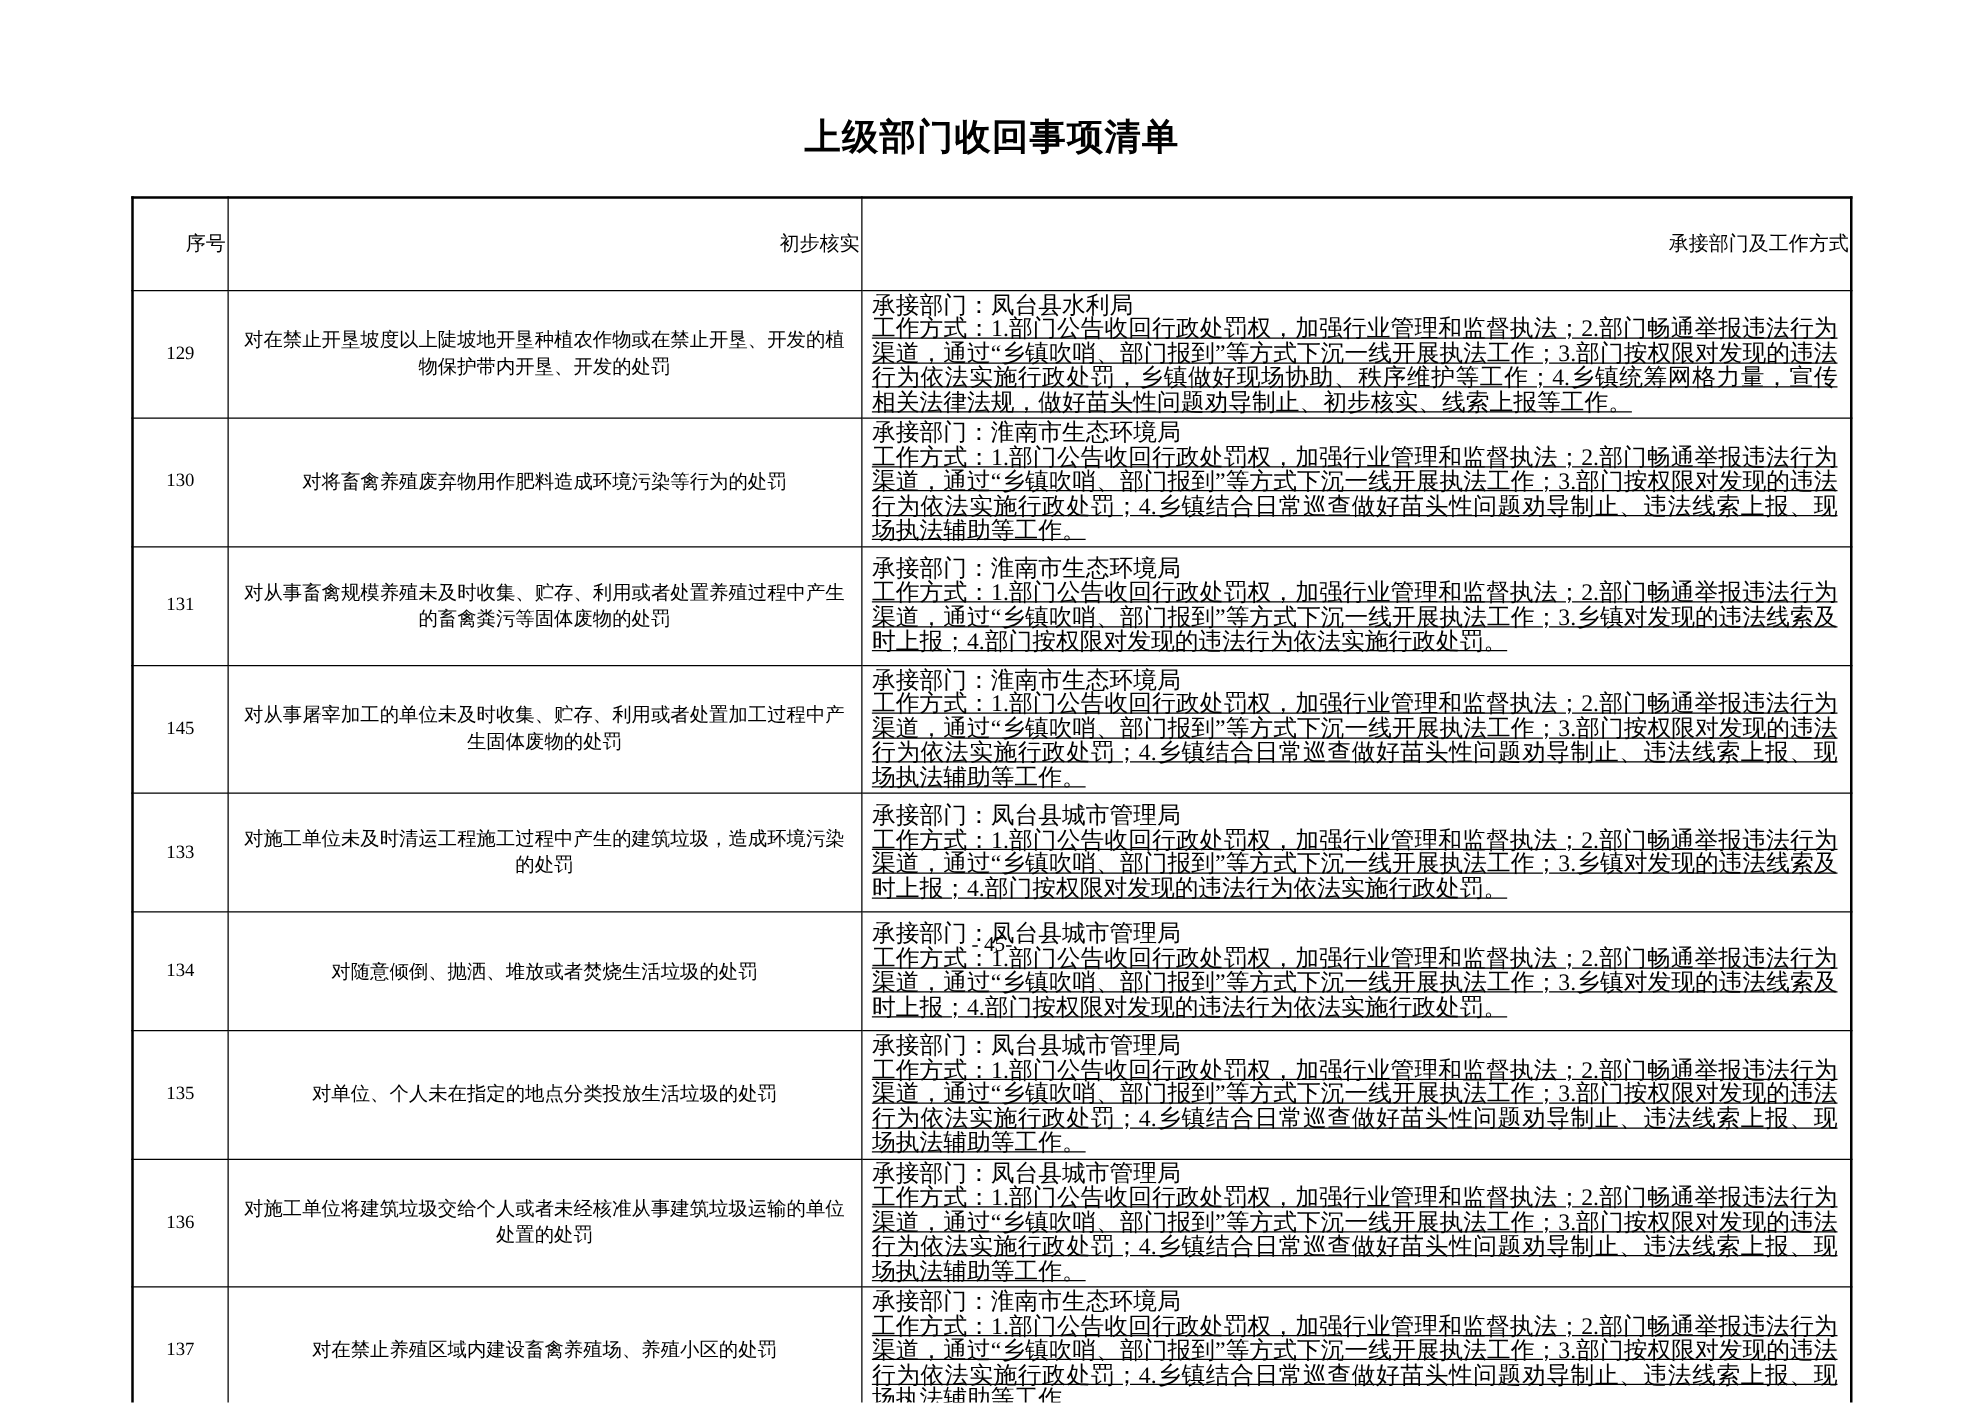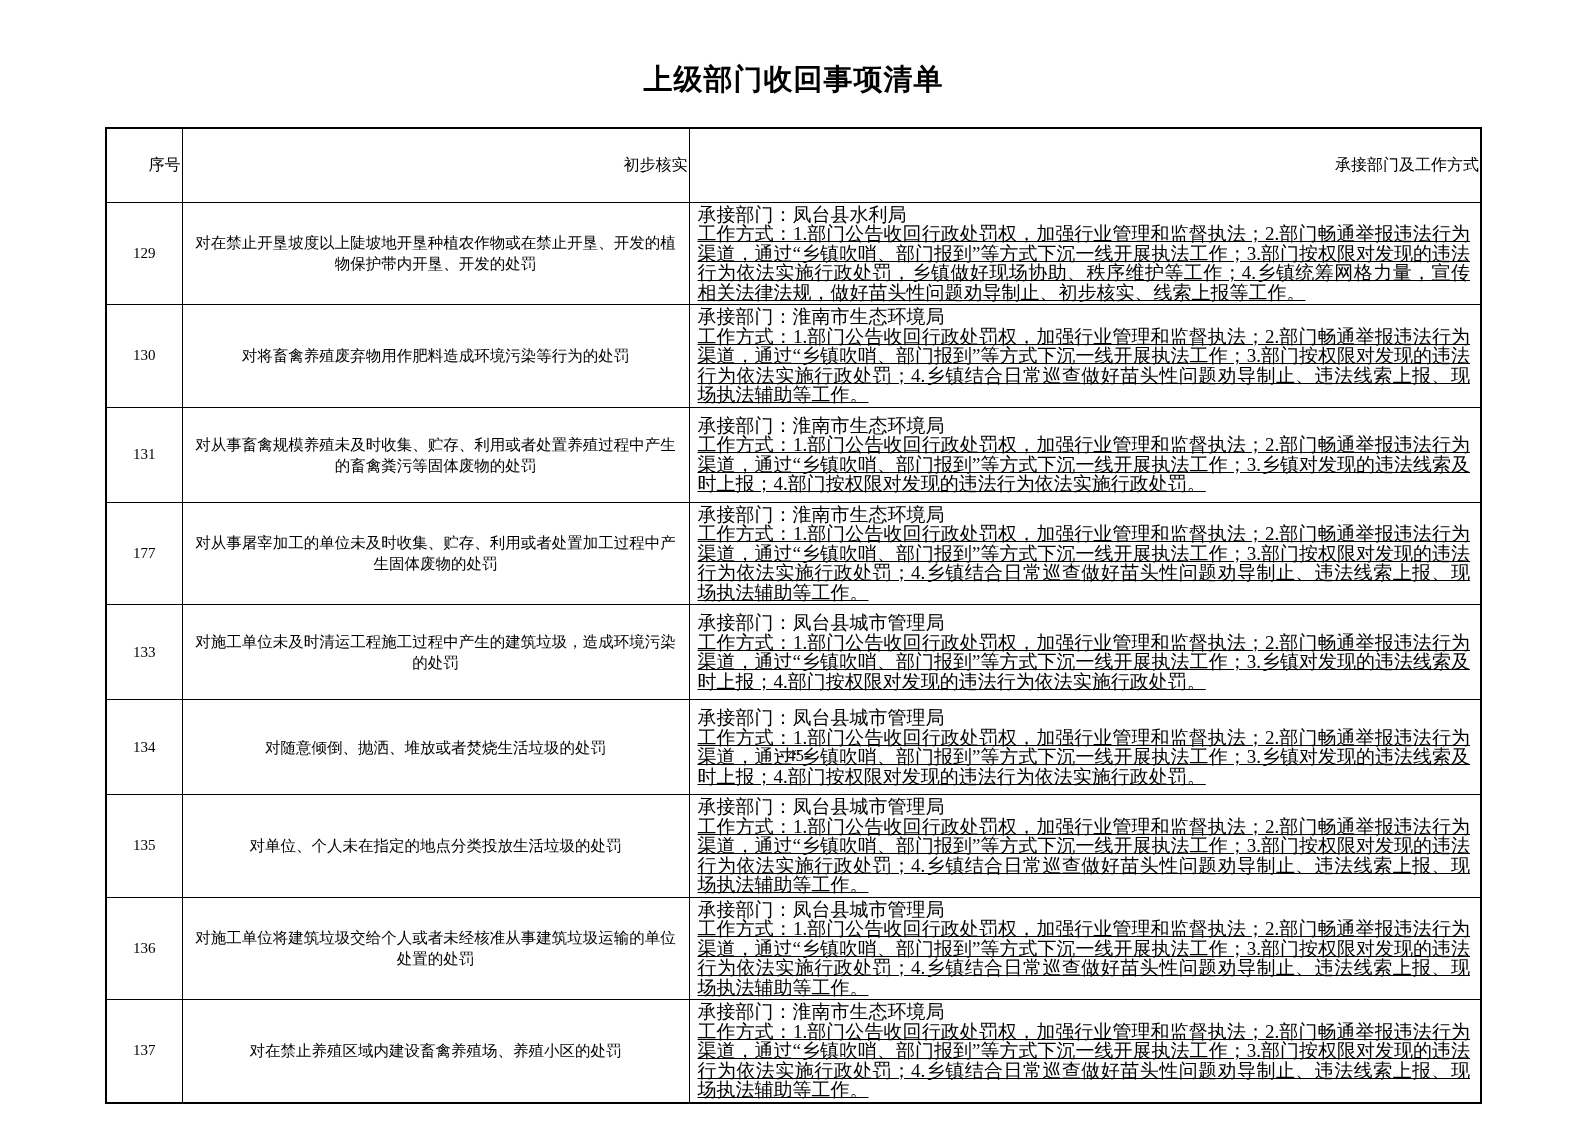--- a/index.html
+++ b/index.html
@@ -8,21 +8,21 @@
     width: 1587px;
     height: 1122px;
     background: #ffffff;
     color: #000000;
     font-family: "Liberation Serif", "DejaVu Serif", serif;
   }
   .page {
     position: relative;
     width: 1587px;
     height: 794px;
-    padding-top: 60px;
+    padding-top: 90px;
   }
   .title {
     margin: 0;
     text-align: center;
     font-size: 29px;
     font-weight: bold;
     letter-spacing: 1px;
   }
   table.doc-table {
     border-collapse: collapse;
@@ -114,21 +114,21 @@
   <tr>
     <td class="col-no">131</td>
     <td class="col-name">对从事畜禽规模养殖未及时收集、贮存、利用或者处置养殖过程中产生的畜禽粪污等固体废物的处罚</td>
     <td class="col-detail">
       <div class="dept">承接部门：淮南市生态环境局</div>
       <div class="method">工作方式：1.部门公告收回行政处罚权，加强行业管理和监督执法；2.部门畅通举报违法行为渠道，通过“乡镇吹哨、部门报到”等方式下沉一线开展执法工作；3.乡镇对发现的违法线索及时上报；4.部门按权限对发现的违法行为依法实施行政处罚。</div>
     </td>
   </tr>
 
   <tr>
-    <td class="col-no">177</td>
+    <td class="col-no">145</td>
     <td class="col-name">对从事屠宰加工的单位未及时收集、贮存、利用或者处置加工过程中产生固体废物的处罚</td>
     <td class="col-detail">
       <div class="dept">承接部门：淮南市生态环境局</div>
       <div class="method">工作方式：1.部门公告收回行政处罚权，加强行业管理和监督执法；2.部门畅通举报违法行为渠道，通过“乡镇吹哨、部门报到”等方式下沉一线开展执法工作；3.部门按权限对发现的违法行为依法实施行政处罚；4.乡镇结合日常巡查做好苗头性问题劝导制止、违法线索上报、现场执法辅助等工作。</div>
     </td>
   </tr>
 
   <tr>
     <td class="col-no">133</td>
     <td class="col-name">对施工单位未及时清运工程施工过程中产生的建筑垃圾，造成环境污染的处罚</td>

